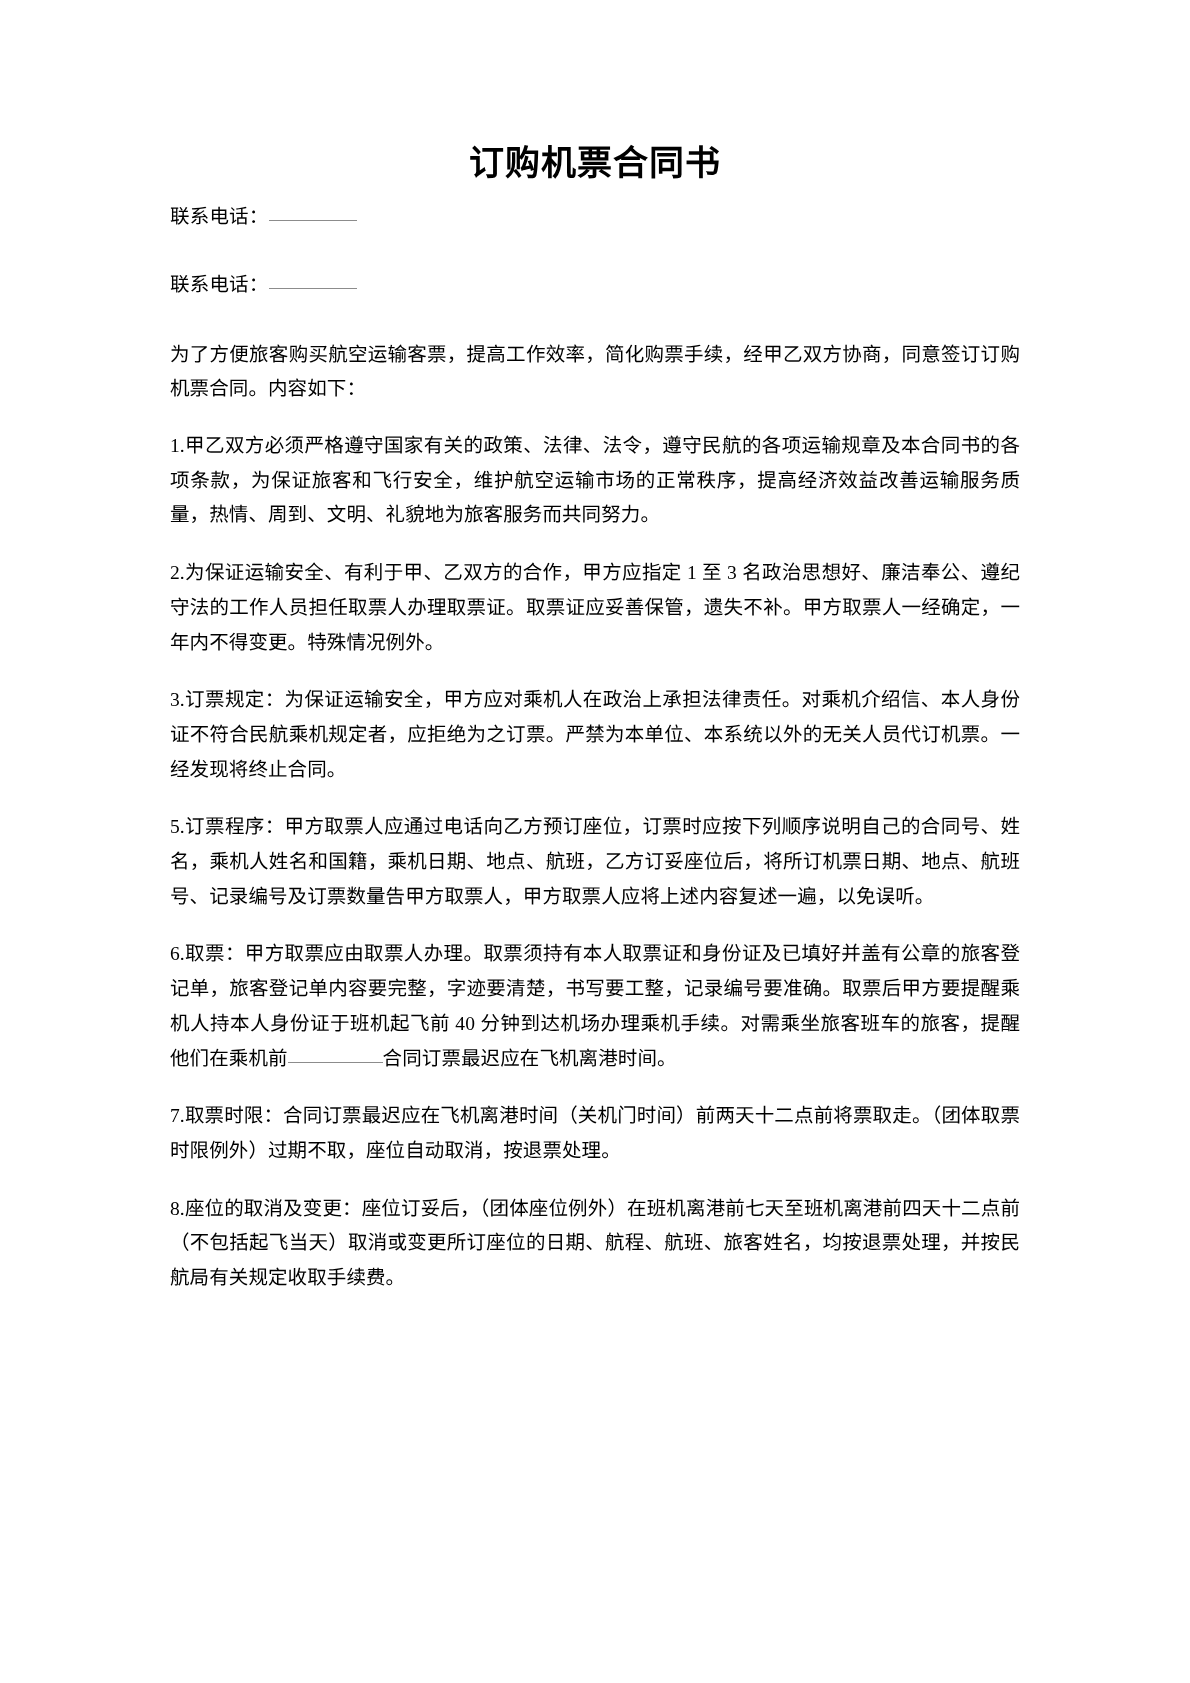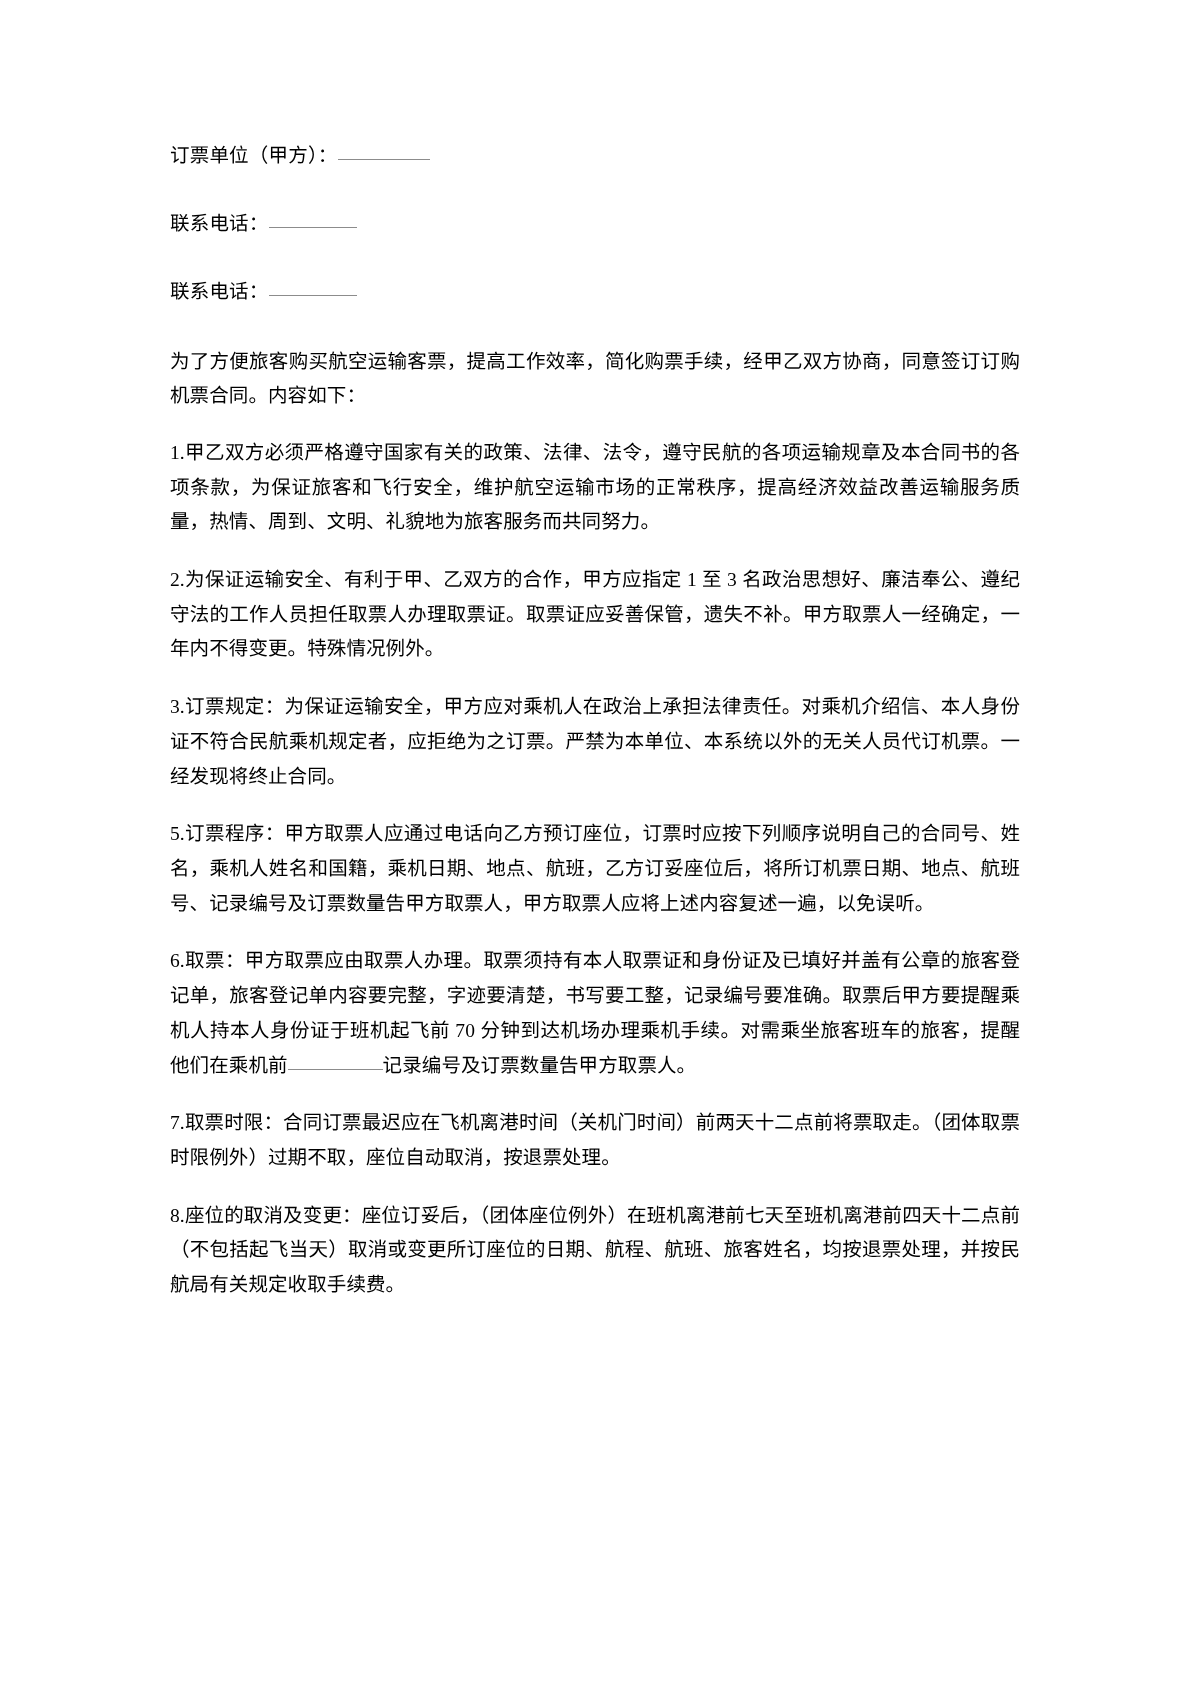--- a/index.html
+++ b/index.html
@@ -71,26 +71,24 @@
   }
   .body-para:last-child { margin-bottom: 0; }
   .intro { margin-top: 14px; }
   .clause { margin-bottom: 23px; }
 </style>
 </head>
 <body>
 
 <div class="page">
 
+  <h1 class="doc-title">订购机票合同书</h1>
 
   <div class="field-list">
 
-    <div class="field-row">
-      <span class="field-label">订票单位（甲方）：</span><span class="blank blank-w1"></span>
-    </div>
 
     <div class="field-row">
       <span class="field-label">联系电话：</span><span class="blank blank-w2"></span>
     </div>
 
 
     <div class="field-row">
       <span class="field-label">联系电话：</span><span class="blank blank-w2"></span>
     </div>
 
@@ -100,19 +98,19 @@
 
   <p class="body-para clause"><span>1.</span><span>甲乙双方必须严格遵守国家有关的政策、法律、法令，遵守民航的各项运输规章及本合同书的各项条款，为保证旅客和飞行安全，维护航空运输市场的正常秩序，提高经济效益改善运输服务质量，热情、周到、文明、礼貌地为旅客服务而共同努力。</span></p>
 
   <p class="body-para clause"><span>2.</span><span>为保证运输安全、有利于甲、乙双方的合作，甲方应指定 1 至 3 名政治思想好、廉洁奉公、遵纪守法的工作人员担任取票人办理取票证。取票证应妥善保管，遗失不补。甲方取票人一经确定，一年内不得变更。特殊情况例外。</span></p>
 
   <p class="body-para clause"><span>3.</span><span>订票规定：为保证运输安全，甲方应对乘机人在政治上承担法律责任。对乘机介绍信、本人身份证不符合民航乘机规定者，应拒绝为之订票。严禁为本单位、本系统以外的无关人员代订机票。一经发现将终止合同。</span></p>
 
 
   <p class="body-para clause"><span>5.</span><span>订票程序：甲方取票人应通过电话向乙方预订座位，订票时应按下列顺序说明自己的合同号、姓名，乘机人姓名和国籍，乘机日期、地点、航班，乙方订妥座位后，将所订机票日期、地点、航班号、记录编号及订票数量告甲方取票人，甲方取票人应将上述内容复述一遍，以免误听。</span></p>
 
-  <p class="body-para clause"><span>6.</span><span>取票：甲方取票应由取票人办理。取票须持有本人取票证和身份证及已填好并盖有公章的旅客登记单，旅客登记单内容要完整，字迹要清楚，书写要工整，记录编号要准确。取票后甲方要提醒乘机人持本人身份证于班机起飞前 70 分钟到达机场办理乘机手续。对需乘坐旅客班车的旅客，提醒他们在乘机前</span><span class="blank-inline"></span><span>记录编号及订票数量告甲方取票人。</span></p>
+  <p class="body-para clause"><span>6.</span><span>取票：甲方取票应由取票人办理。取票须持有本人取票证和身份证及已填好并盖有公章的旅客登记单，旅客登记单内容要完整，字迹要清楚，书写要工整，记录编号要准确。取票后甲方要提醒乘机人持本人身份证于班机起飞前 40 分钟到达机场办理乘机手续。对需乘坐旅客班车的旅客，提醒他们在乘机前</span><span class="blank-inline"></span><span>合同订票最迟应在飞机离港时间。</span></p>
 
   <p class="body-para clause"><span>7.</span><span>取票时限：合同订票最迟应在飞机离港时间（关机门时间）前两天十二点前将票取走。（团体取票时限例外）过期不取，座位自动取消，按退票处理。</span></p>
 
   <p class="body-para clause"><span>8.</span><span>座位的取消及变更：座位订妥后，（团体座位例外）在班机离港前七天至班机离港前四天十二点前（不包括起飞当天）取消或变更所订座位的日期、航程、航班、旅客姓名，均按退票处理，并按民航局有关规定收取手续费。</span></p>
 
 </div>
 
 </body></html>

